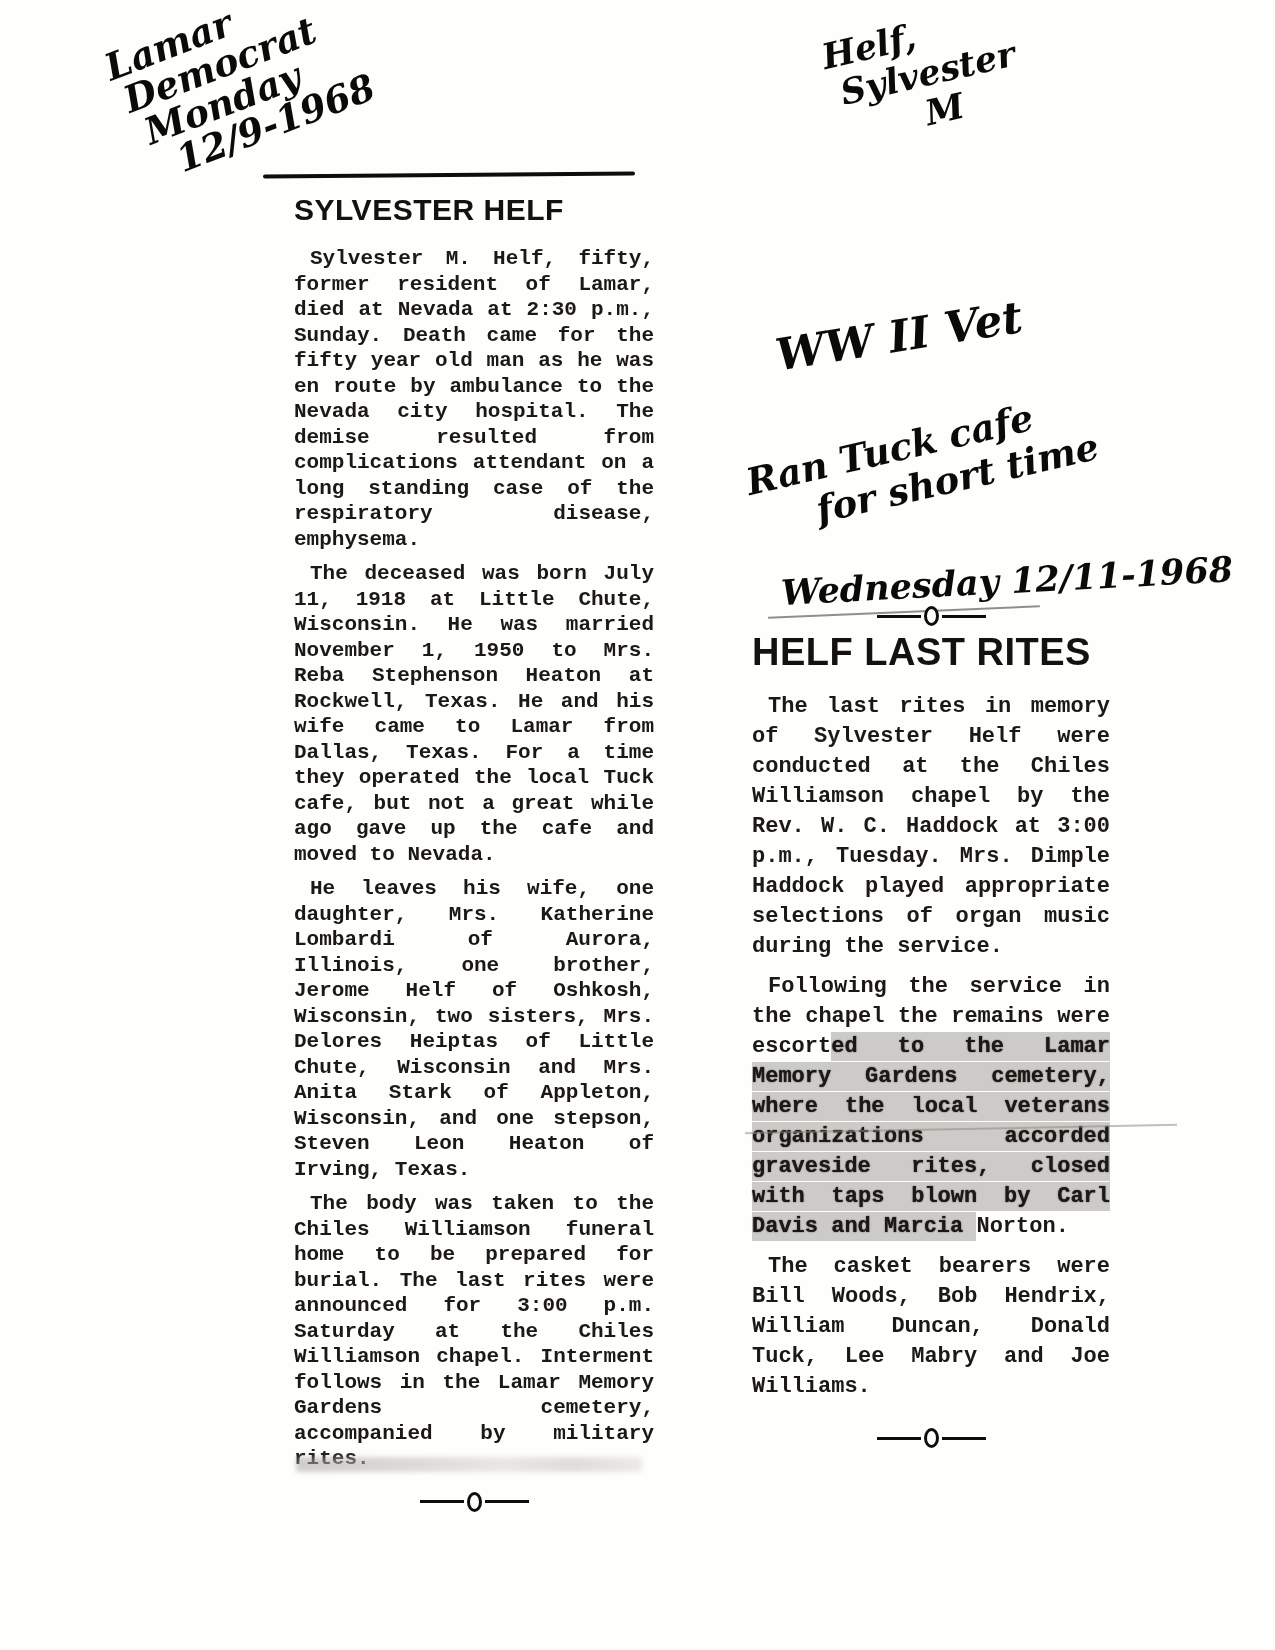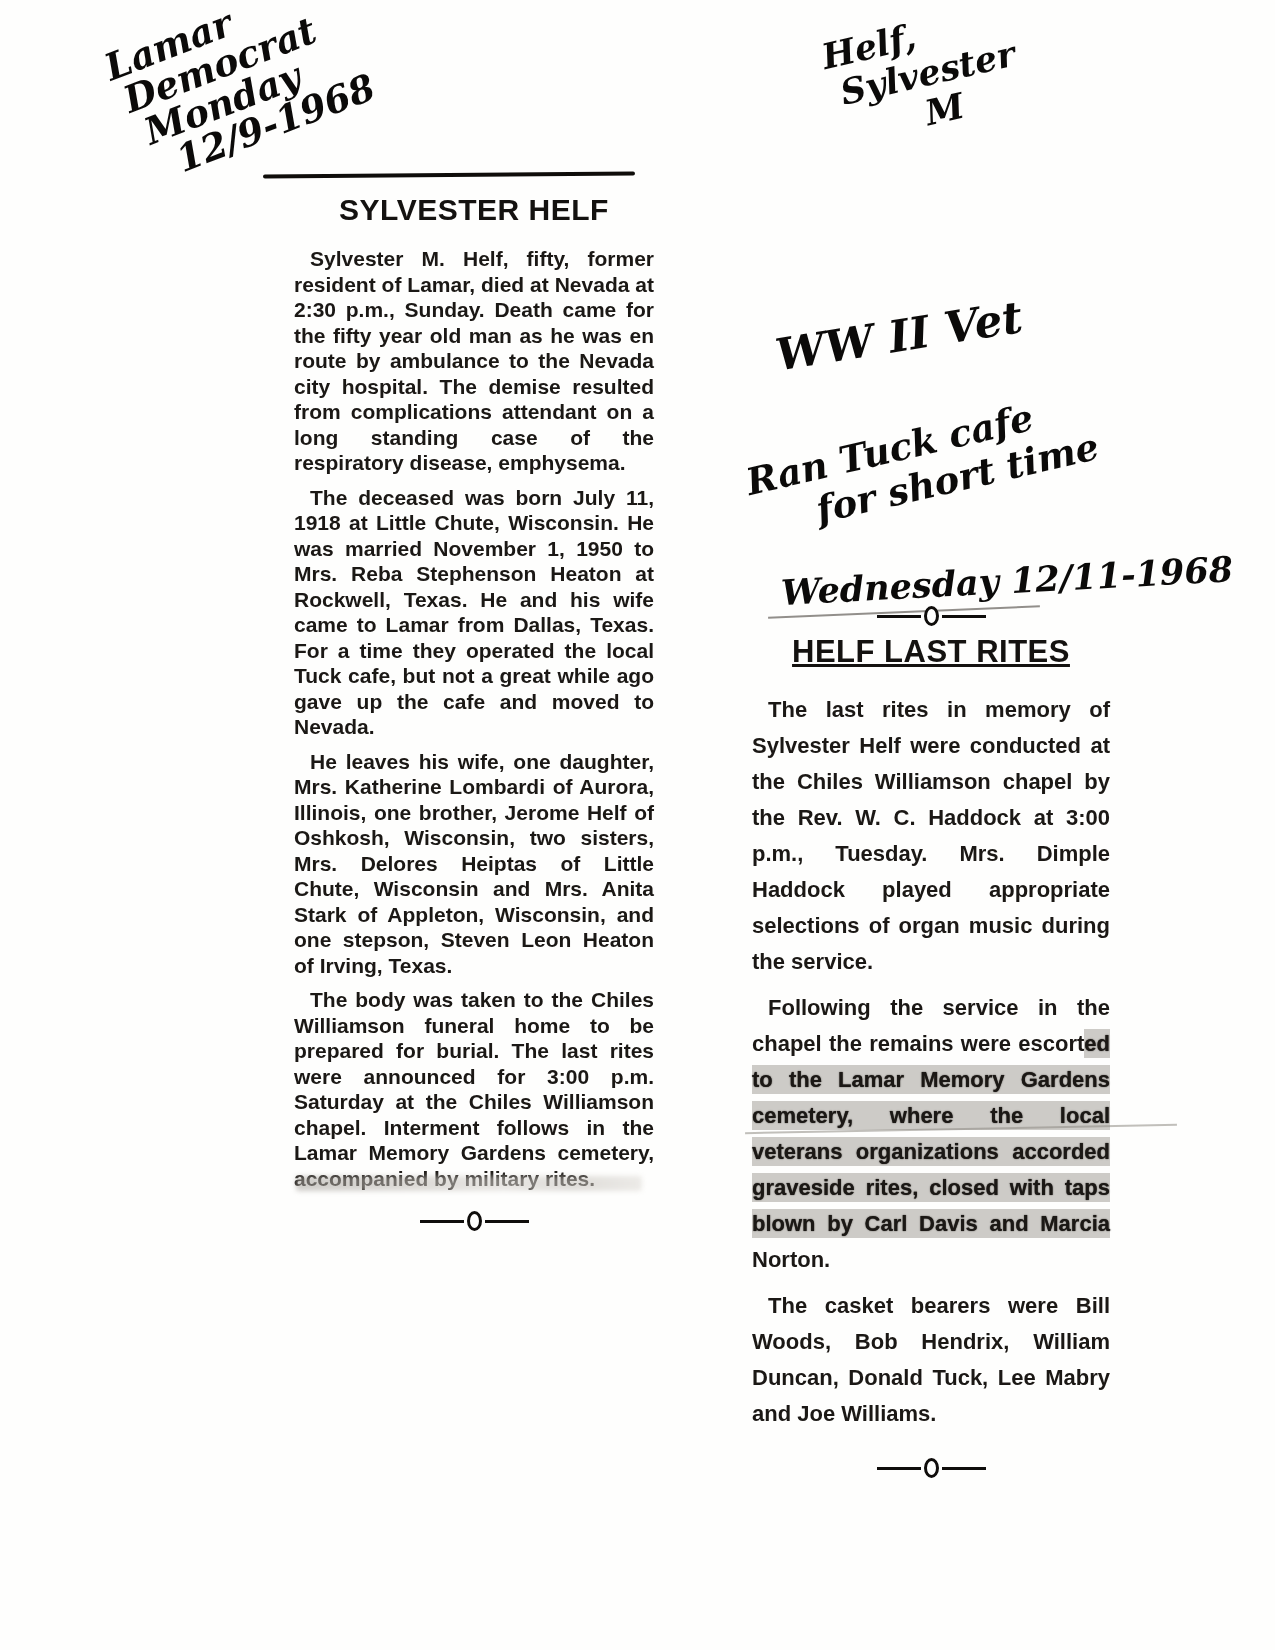--- a/index.html
+++ b/index.html
@@ -14,39 +14,39 @@
 
   
   .col{position:absolute;}
   .col-left{left:294px;top:186px;width:360px;}
   .col-right{left:752px;top:606px;width:358px;}
 
   .col h1{
     font-family:"Liberation Sans",sans-serif;
     font-weight:700;
     color:#141210;
-    text-align:center;
+    text-align:left;
     letter-spacing:.5px;
     margin:8px 0 20px;
     font-size:30px;
     line-height:32px;
   }
-  .col-right h1{font-size:31px;margin:10px 0 24px;text-decoration:underline;}
+  .col-right h1{font-size:38px;margin:10px 0 24px;}
 
   .col p{
-    font-family:Liberation Sans, sans-serif;
+    font-family:Liberation Mono, monospace;
     font-weight:700;
     font-size:21px;
     line-height:25.5px;
     text-align:justify;
     text-indent:16px;
     margin:0 0 9px 0;
     color:#1b1815;
   }
-  .col-right p{font-size:22px;line-height:36px;margin-bottom:10px;}
+  .col-right p{font-size:22px;line-height:30px;margin-bottom:10px;}
   .gap-above{margin-top:14px !important;}
 
   .rule-top{
     position:absolute;left:263px;top:173px;width:372px;height:4px;
     background:#0f0d0a;border-radius:2px;transform:rotate(-.5deg);
   }
 
   
   .o-divider{
     display:flex;align-items:center;justify-content:center;gap:3px;

